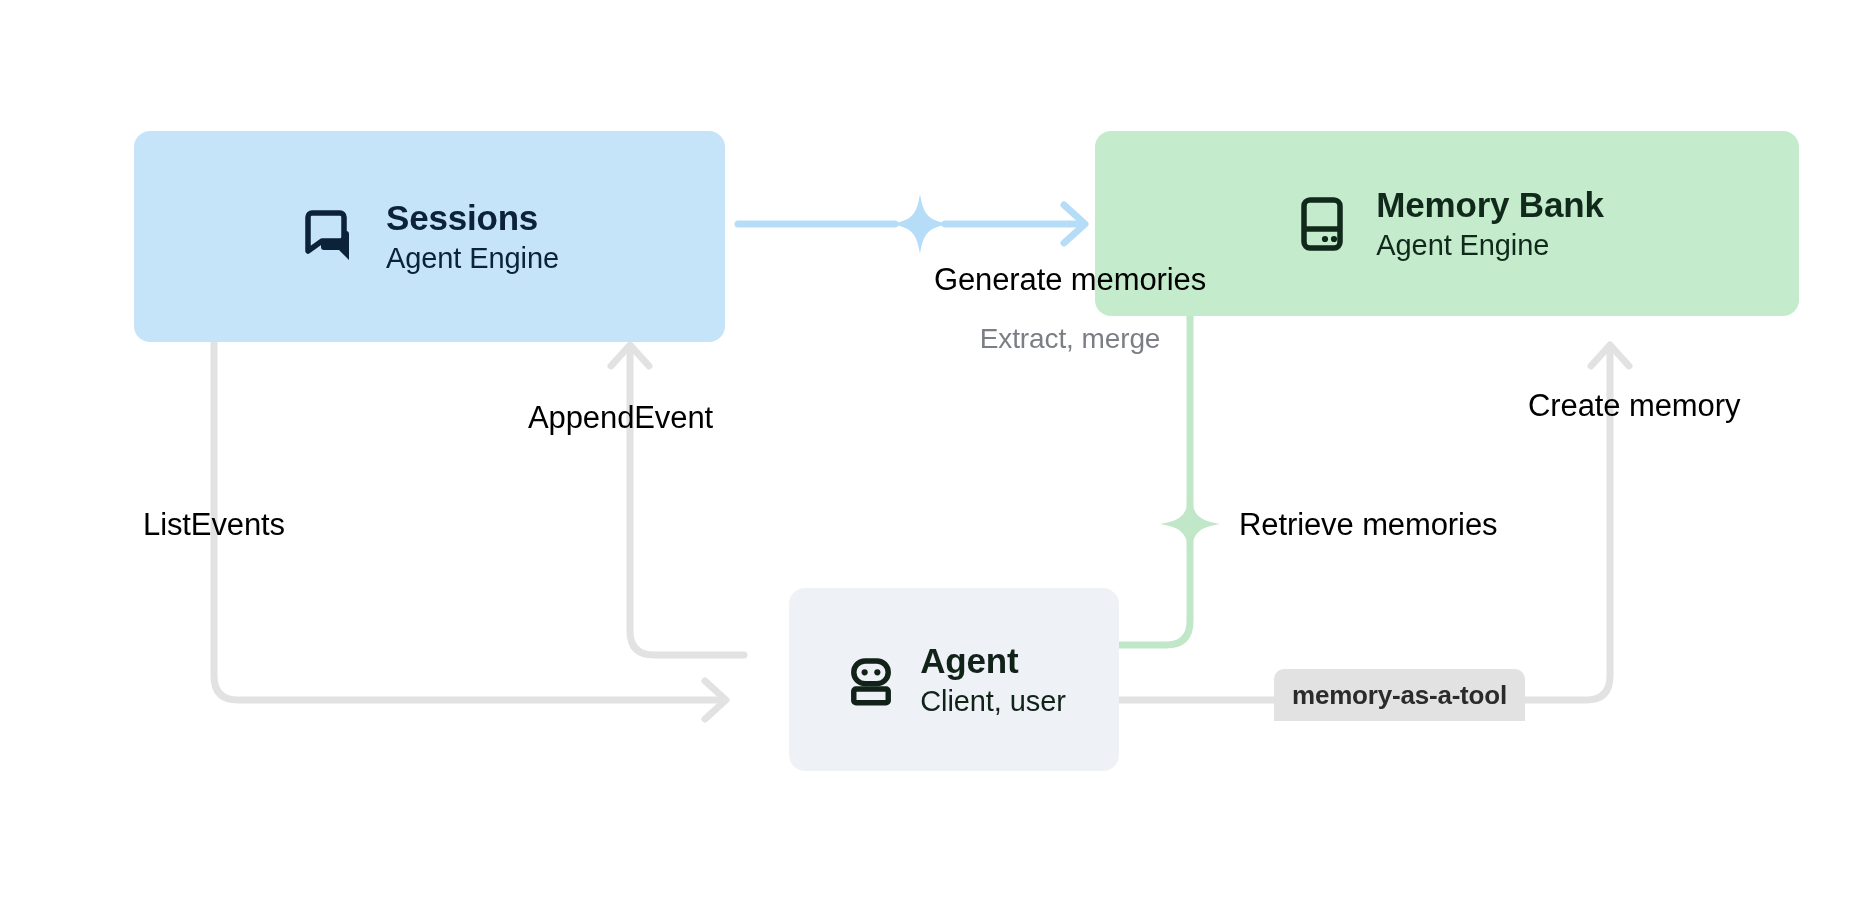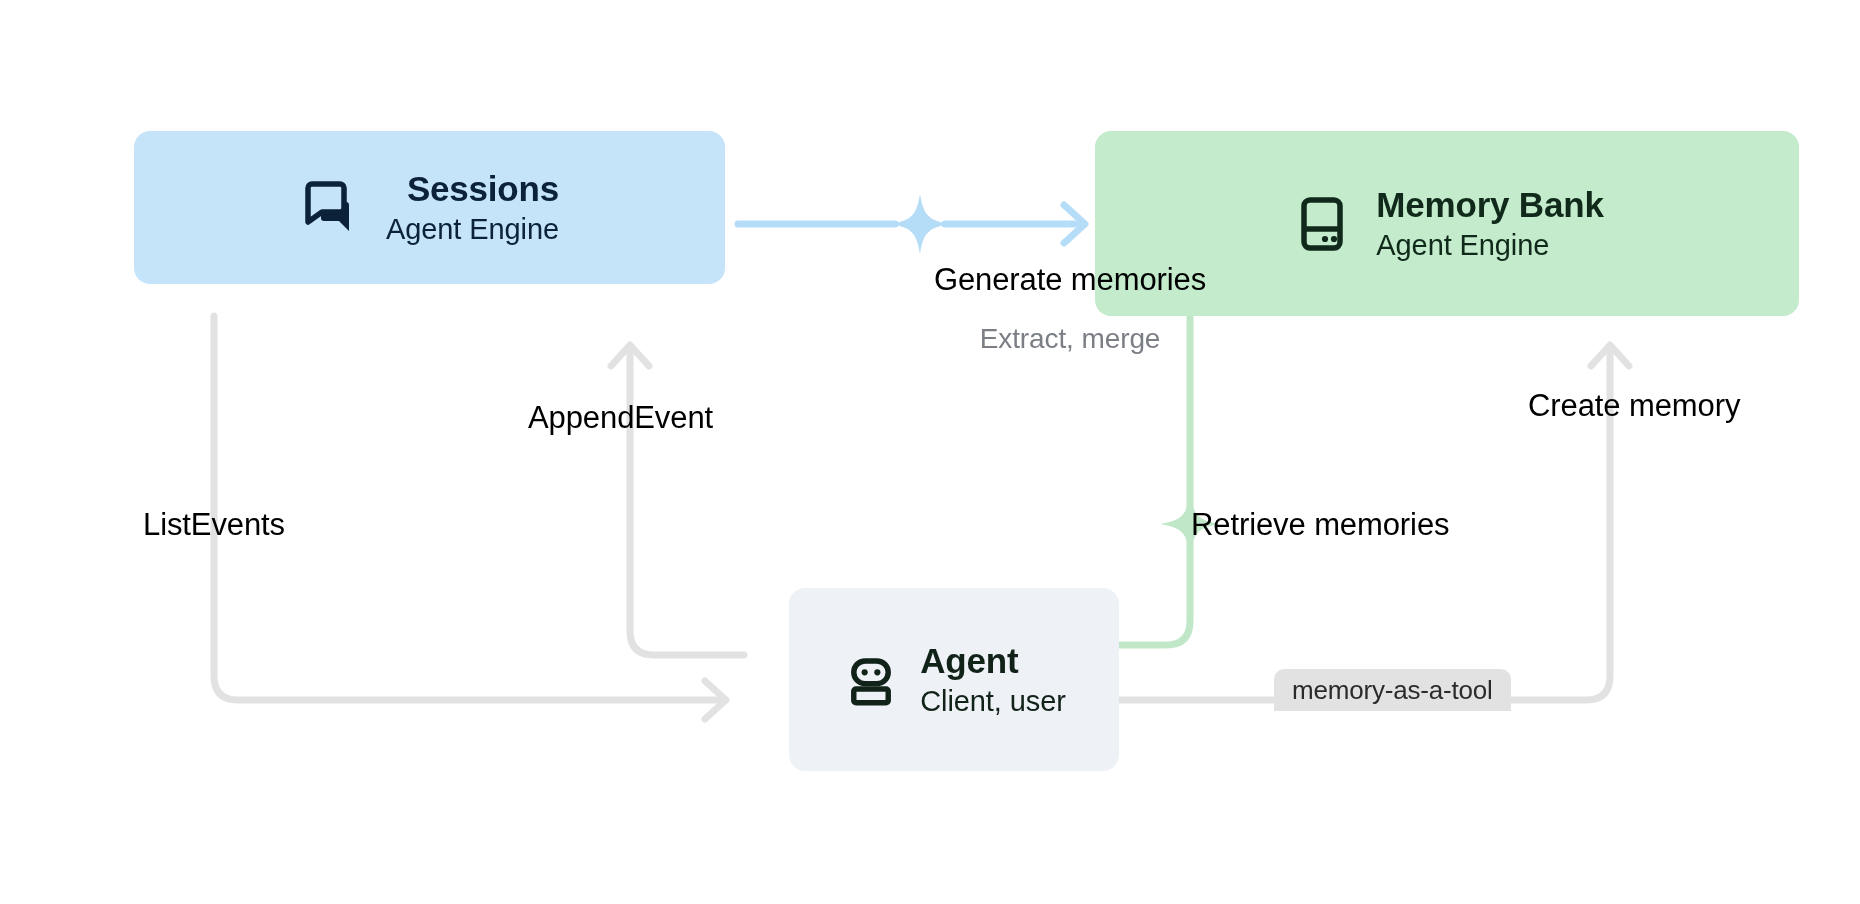--- a/index.html
+++ b/index.html
@@ -57,23 +57,22 @@
     letter-spacing: -0.2px;
     margin-bottom: 9px;
   }
   .node-sub {
     font-size: 29px;
     font-weight: 400;
     letter-spacing: -0.1px;
   }
 
   #node-sessions {
-    left: 134px; top: 131px; width: 591px; height: 153px;
+    left: 134px; top: 131px; width: 591px; height: 211px;
     background: #c5e4fa;
-    text-align: right;
   }
   #node-sessions .node-title, #node-sessions .node-sub { color: #0b2239; }
 
   #node-memory-bank {
     left: 1095px; top: 131px; width: 704px; height: 185px;
     background: #c3ebcc;
   }
   #node-memory-bank .node-title, #node-memory-bank .node-sub { color: #10291a; }
 
   #node-agent {
@@ -102,37 +101,38 @@
     display: block;
     margin-top: 25px;
   }
 
   #label-generate {
     left: 930px; top: 262px; width: 280px; text-align: center;
   }
   #label-append   { left: 528px; top: 400px; }
   #label-listevents { left: 143px; top: 507px; }
   #label-create   { left: 1528px; top: 388px; }
-  #label-retrieve { left: 1191px; top: 507px; text-align: right; }
+  #label-retrieve { left: 1239px; top: 507px; text-align: right; }
 
   
   #chip-memory-as-a-tool {
     position: absolute;
     left: 1274px;
     top: 669px;
-    height: 42px;
+    height: 52px;
     padding: 0 18px;
     display: flex;
     align-items: center;
     background: #e2e2e2;
     border-radius: 10px 10px 0 0;
     font-size: 26px;
     color: #2b2b2b;
     letter-spacing: -0.2px;
     box-sizing: border-box;
+    font-weight: bold;
   }
 </style>
 </head>
 <body>
 
 <div id="canvas">
 
   <svg id="wires" viewBox="0 0 1860 904" width="1860" height="904" fill="none" xmlns="http://www.w3.org/2000/svg">
 
     <path d="M 214 316 L 214 676 Q 214 700 238 700 L 723 700" stroke="#e2e2e2" stroke-width="7" fill="none" stroke-linecap="round" stroke-linejoin="round"></path>

